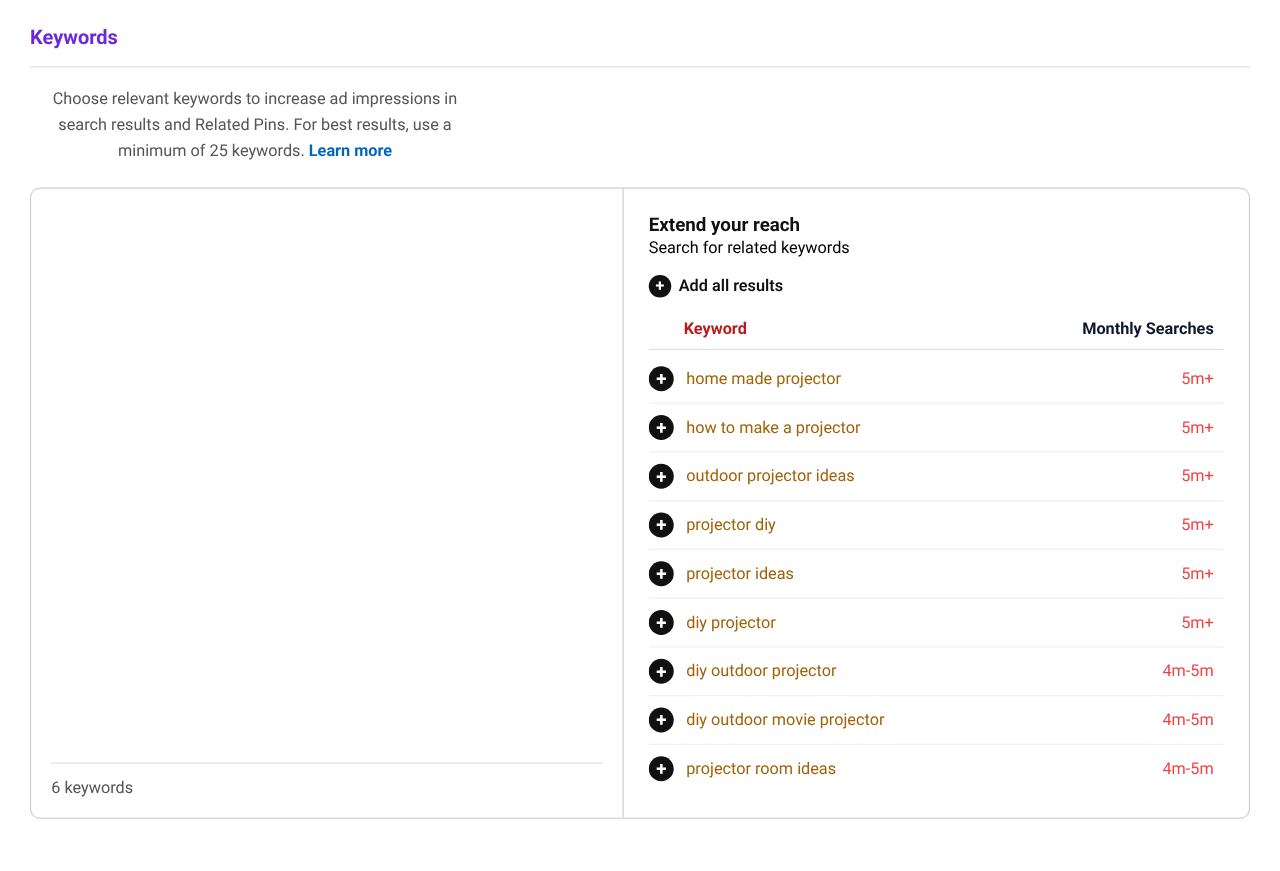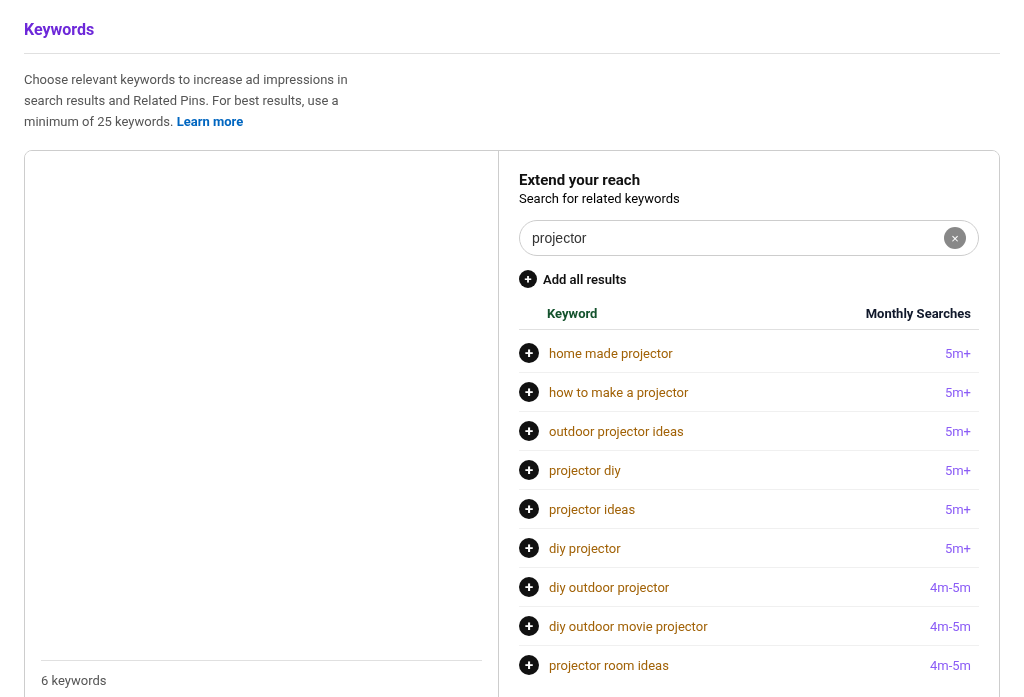--- a/index.html
+++ b/index.html
@@ -21,20 +21,21 @@
       padding-bottom: 14px;
       border-bottom: 1px solid #e0e0e0;
       margin-bottom: 16px;
     }
     .description {
       font-size: 13px;
       color: #555;
       line-height: 1.6;
       margin-bottom: 18px;
       max-width: 360px;
+      text-align: center;
     }
     .description a {
       color: #0066c0;
       text-decoration: none;
       font-weight: 700;
     }
     .panels-row {
       display: flex;
       gap: 0;
       border: 1px solid #cdcdcd;
@@ -140,21 +141,21 @@
     .table-header {
       display: flex;
       justify-content: space-between;
       padding: 6px 0 8px 28px;
       border-bottom: 1px solid #e0e0e0;
       margin-bottom: 4px;
     }
     .table-header-keyword {
       font-size: 13px;
       font-weight: 700;
-      color: #14532d;
+      color: #b91c1c;
     }
     .table-header-searches {
       font-size: 13px;
       font-weight: 700;
       color: #0f172a;
       margin-right: 8px;
     }
     .keywords-list {
       flex: 1;
       overflow-y: auto;
@@ -187,21 +188,21 @@
       font-weight: 700;
       flex-shrink: 0;
       line-height: 1;
     }
     .keyword-text {
       font-size: 13px;
       color: #a16207;
     }
     .keyword-searches {
       font-size: 13px;
-      color: #8b5cf6;
+      color: #ef4444;
       margin-right: 8px;
     }
   </style>
 </head>
 <body>
 
 <div class="page-container">
   <div class="section-title">Keywords</div>
 
   <p class="description">
@@ -212,24 +213,20 @@
   <div class="panels-row">
 
     <div class="left-panel">
       <div class="keywords-count">6 keywords</div>
     </div>
 
     <div class="right-panel">
       <div class="extend-title">Extend your reach</div>
       <div class="extend-subtitle">Search for related keywords</div>
 
-      <div class="search-bar">
-        <input type="text" value="projector" placeholder="Search for keywords" style="">
-        <button class="clear-btn">×</button>
-      </div>
 
       <div class="add-all-row">
         <div class="add-all-icon">+</div>
         <span class="add-all-label">Add all results</span>
       </div>
 
       <div class="table-header">
         <span class="table-header-keyword">Keyword</span>
         <span class="table-header-searches">Monthly Searches</span>
       </div>

